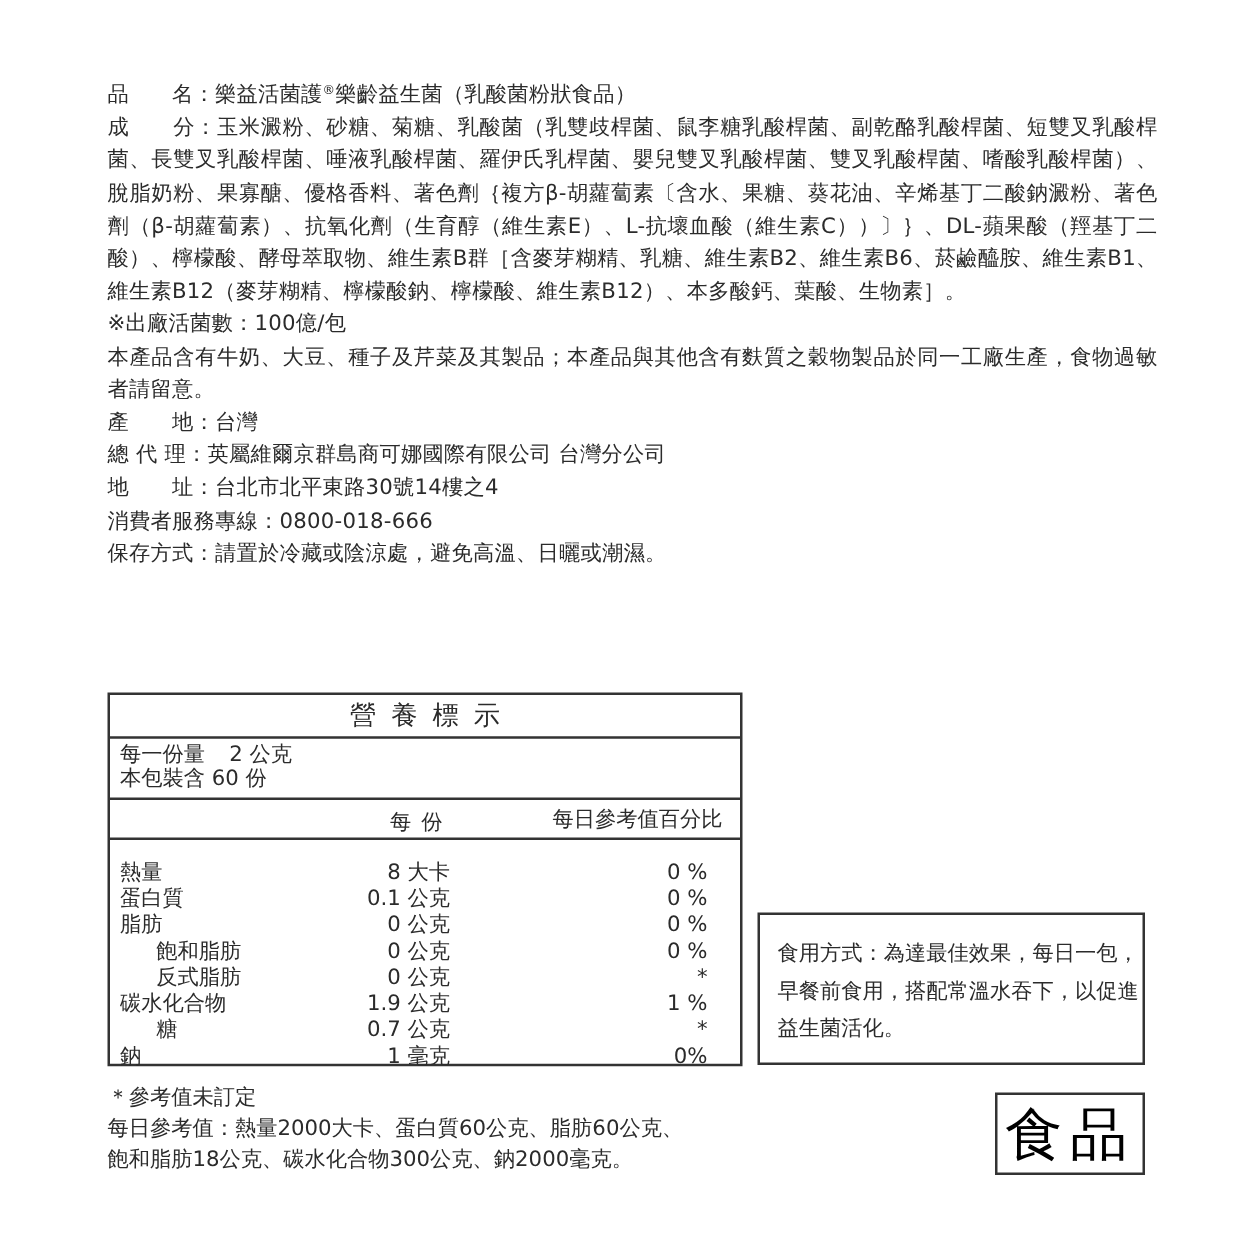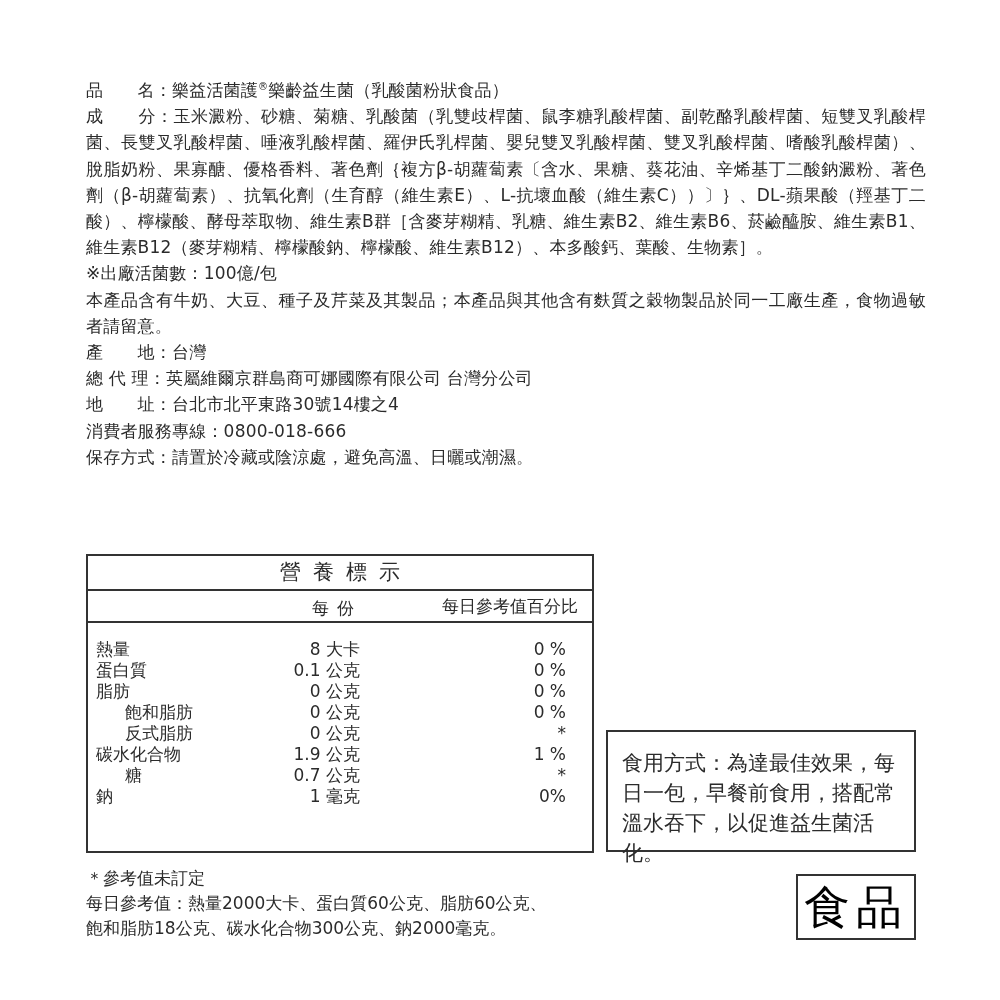--- a/index.html
+++ b/index.html
@@ -1,36 +1,36 @@
 <!DOCTYPE html>
 <html><head>
 <meta charset="utf-8">
 <style>
   html, body { margin: 0; padding: 0; background: #ffffff; }
   body { width: 1000px; height: 1000px; position: relative; overflow: hidden;
          font-family: "DejaVu Sans", "Liberation Sans", sans-serif; color: #2b2b2b; }
-  .info { position: absolute; left: 86px; top: 74px; width: 840px; font-size: 17px; line-height: 26.2px; letter-spacing: 0.2px; }
+  .info { position: absolute; left: 86px; top: 60px; width: 840px; font-size: 17px; line-height: 26.2px; letter-spacing: 0.2px; }
   .info .line { white-space: nowrap; }
   .info .para { white-space: normal; text-align: justify; }
   .gap { display: inline-block; width: 28px; }
 
   .nut { position: absolute; left: 86px; top: 554px; width: 508px; height: 299px; border: 2px solid #333; box-sizing: border-box; font-size: 17px; }
   .nut .title { height: 33px; border-bottom: 2px solid #333; text-align: center; font-size: 21px; letter-spacing: 12px; line-height: 33px; padding-left: 12px; }
   .nut .serv { height: 49px; border-bottom: 2px solid #333; padding: 4px 0 0 8px; box-sizing: border-box; line-height: 19px; }
   .nut .hdr { height: 30px; border-bottom: 2px solid #333; position: relative; }
   .nut .hdr .c1 { position: absolute; left: 224px; top: 6px; letter-spacing: 8px; }
   .nut .hdr .c2 { position: absolute; right: 14px; top: 4px; }
   .nut .rows { position: relative; padding-top: 16px; }
   .nut .row { position: relative; height: 21px; line-height: 21px; }
   .nut .row .name { position: absolute; left: 8px; }
   .nut .row .name.sub { left: 37px; }
   .nut .row .amt { position: absolute; right: 232px; text-align: right; }
   .nut .row .pct { position: absolute; right: 26px; text-align: right; }
 
-  .usage { position: absolute; left: 606px; top: 730px; width: 310px; height: 122px; border: 2px solid #333; box-sizing: border-box; padding: 16px 0 0 14px; font-size: 21px; line-height: 30px; }
+  .usage { position: absolute; left: 606px; top: 730px; width: 310px; height: 122px; border: 2px solid #333; box-sizing: border-box; padding: 16px 0 0 14px; font-size: 17px; line-height: 30px; }
   .notes { position: absolute; left: 86px; top: 866px; font-size: 17px; line-height: 25px; }
   .food-badge { position: absolute; left: 796px; top: 874px; width: 120px; height: 66px; border: 2px solid #333; box-sizing: border-box; font-size: 46px; line-height: 62px; text-align: center; letter-spacing: 6px; color: #000000; font-family: "DejaVu Serif", "Liberation Serif", serif; }
   sup { font-size: 10px; vertical-align: 6px; }
 </style>
 </head>
 <body>
 
 <div class="info">
   <div class="line">
     <span>品　　名：</span><span>樂益活菌護</span><sup>®</sup><span>樂齡益生菌（乳酸菌粉狀食品）</span>
@@ -52,20 +52,32 @@
   <div class="line">
     <span>消費者服務專線：</span><span>0800-018-666</span>
   </div>
   <div class="line">
     <span>保存方式：</span><span>請置於冷藏或陰涼處，避免高溫、日曬或潮濕。</span>
   </div>
 </div>
 
 <div class="nut">
   <div class="title">營養標示</div>
+  <div class="serv">
+    <div>
+      <span>每一份量</span>
+      <span style="display:inline-block;width:14px"></span><span>2</span>
+      <span>公克</span>
+    </div>
+    <div>
+      <span>本包裝含</span>
+      <span>60</span>
+      <span>份</span>
+    </div>
+  </div>
   <div class="hdr">
     <span class="c1">每份</span>
     <span class="c2">每日參考值百分比</span>
   </div>
   <div class="rows">
     <div class="row">
       <span class="name">熱量</span>
       <span class="amt">8 大卡</span>
       <span class="pct">0 %</span>
     </div>

